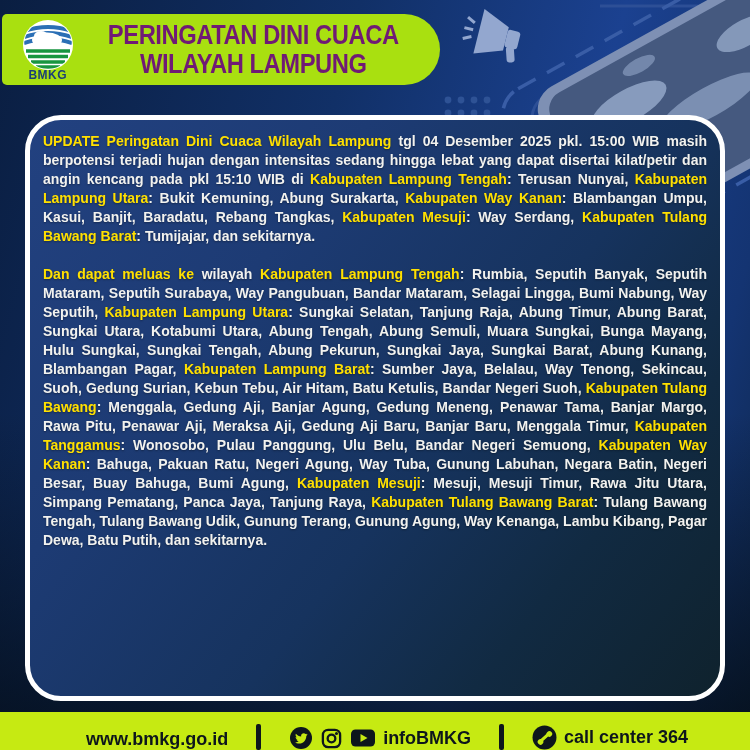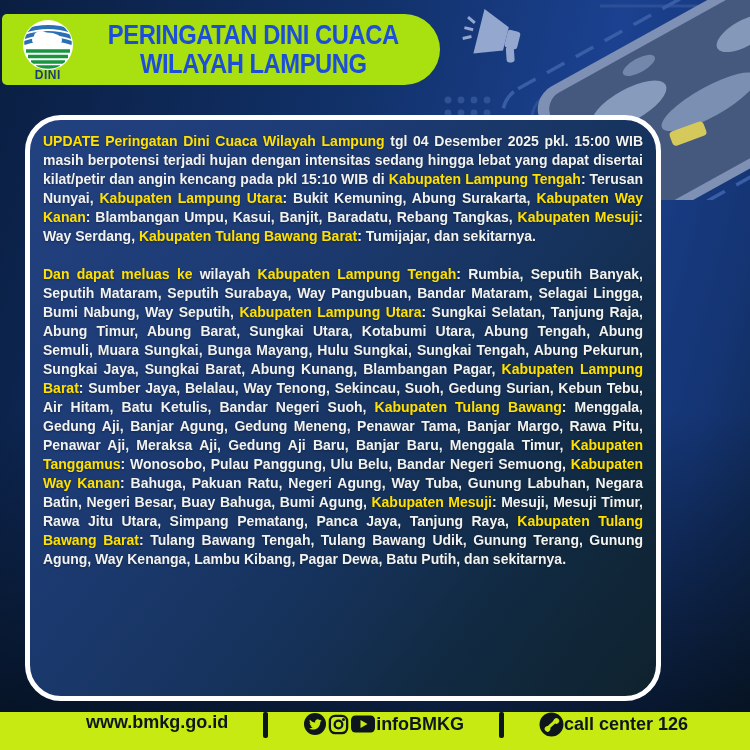--- a/index.html
+++ b/index.html
@@ -31,51 +31,51 @@
     display:flex;align-items:center;
   }
   .logo-wrap{
     width:86px;display:flex;flex-direction:column;align-items:center;
     margin-left:6px;margin-top:2px;
   }
   .logo-label{
     font-weight:bold;font-size:12px;letter-spacing:.5px;color:var(--logo-navy);
     margin-top:-3px;
   }
-  .title-wrap{flex:1;text-align:center;padding-right:22px;color:#1d4ed8;}
+  .title-wrap{flex:1;text-align:center;padding-right:22px;color:#701a75;}
   .title-line{
     display:block;font-weight:bold;font-size:27px;line-height:29px;
     transform:scaleX(.88);transform-origin:50% 50%;white-space:nowrap;
     letter-spacing:-.5px;
   }
 
   
   .bulletin-panel{
-    position:absolute;left:25px;top:115px;width:636px;height:586px;z-index:4;
+    position:absolute;left:25px;top:115px;width:700px;height:586px;z-index:4;
     border:5px solid #ffffff;border-radius:36px;
     background:linear-gradient(128deg,#224180 0%,#1d3b74 30%,#16335e 58%,#112a42 78%,#0f222d 100%);
     padding:12px 13px 10px 13px;
   }
   .bulletin-text{
     font-size:14px;line-height:19px;font-weight:bold;color:var(--body-text);
     text-align:justify;text-shadow:0 1px 2px rgba(0,0,0,.35);
   }
   .para{margin:0 0 19px 0;}
   .para:last-child{margin-bottom:0;}
   .hl{color:var(--highlight-yellow);}
 
   
   .footer-bar{
     position:absolute;left:0;bottom:0;width:750px;height:38px;z-index:6;
     background:var(--footer-lime);
-    display:flex;align-items:flex-start;justify-content:space-between;
+    display:flex;align-items:flex-end;justify-content:space-between;
     padding:0 62px 0 86px;
     color:var(--footer-text);font-weight:bold;font-size:18px;
   }
-  .f-group{display:flex;align-items:center;}
+  .f-group{display:flex;align-items:center;gap:7px;}
   .f-divider{
     width:5px;height:26px;background:#0d161c;border-radius:2px;
     color:transparent;overflow:hidden;font-size:0;
   }
   .f-icon{display:block;}
 </style>
 </head>
 <body>
 
 <div class="bg-overlay"></div>
@@ -143,21 +143,21 @@
         <path d="M2,18 Q26,10 50,18" stroke="#2b6fb5" stroke-width="4" fill="none"></path>
         <path d="M2,24 Q26,16 50,24" stroke="#2b6fb5" stroke-width="4" fill="none"></path>
         <ellipse cx="25" cy="21" rx="15" ry="7.5" fill="#ffffff"></ellipse>
         <ellipse cx="19" cy="17" rx="7" ry="5" fill="#ffffff"></ellipse>
         <path d="M4,32 H48" stroke="#17953f" stroke-width="3.4"></path>
         <path d="M6,37.5 H46" stroke="#17953f" stroke-width="3.4"></path>
         <path d="M9,43 H43" stroke="#17953f" stroke-width="3.4"></path>
         <path d="M14,48 H38" stroke="#17953f" stroke-width="3.4"></path>
       </g>
     </svg>
-    <div class="logo-label">DINI</div>
+    <div class="logo-label">BMKG</div>
   </div>
   <div class="title-wrap">
     <span class="title-line">PERINGATAN DINI CUACA</span>
     <span class="title-line">WILAYAH LAMPUNG</span>
   </div>
 </div>
 
 <div class="bulletin-panel">
   <div class="bulletin-text">
       <div class="para"><span class="hl">UPDATE Peringatan Dini Cuaca Wilayah Lampung</span><span> tgl 04 Desember 2025 pkl. 15:00 WIB masih berpotensi terjadi hujan dengan intensitas sedang hingga lebat yang dapat disertai kilat/petir dan angin kencang pada pkl 15:10 WIB di </span><span class="hl">Kabupaten Lampung Tengah</span><span>: Terusan Nunyai, </span><span class="hl">Kabupaten Lampung Utara</span><span>: Bukit Kemuning, Abung Surakarta, </span><span class="hl">Kabupaten Way Kanan</span><span>: Blambangan Umpu, Kasui, Banjit, Baradatu, Rebang Tangkas, </span><span class="hl">Kabupaten Mesuji</span><span>: Way Serdang, </span><span class="hl">Kabupaten Tulang Bawang Barat</span><span>: Tumijajar, dan sekitarnya.</span></div>
@@ -187,15 +187,15 @@
   <span class="f-divider"></span>
   <span class="f-group">
     <svg class="f-icon" width="25" height="25" viewBox="0 0 24 24">
       <circle cx="12" cy="12" r="11.5" fill="#0d161c"></circle>
       <g fill="#c6ea12" transform="rotate(-42 12 12)">
         <rect x="4.8" y="10.6" width="14.4" height="3" rx="1.5"></rect>
         <circle cx="6.3" cy="12.6" r="2.7"></circle>
         <circle cx="17.7" cy="12.6" r="2.7"></circle>
       </g>
     </svg>
-    <span>call center 126</span>
+    <span>call center 364</span>
   </span>
 </div>
 
 </body></html>

